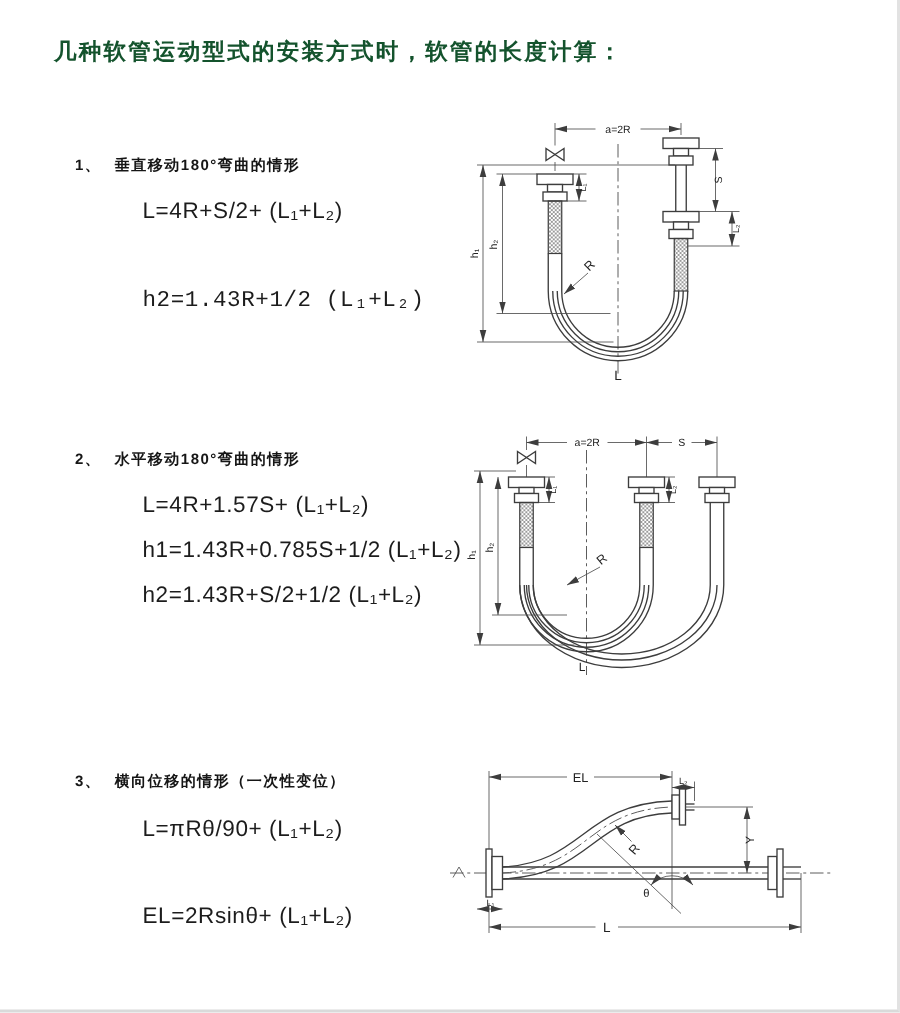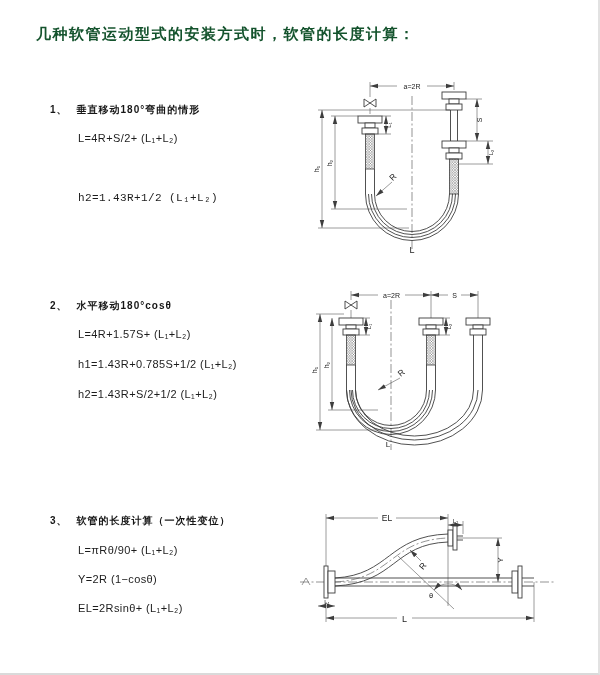--- a/index.html
+++ b/index.html
@@ -14,22 +14,22 @@
     background:#ffffff;
   }
   .title{
     position:absolute;left:36px;top:25px;
     font-size:15px;font-weight:700;letter-spacing:1.5px;color:#14532d;
     white-space:nowrap;
   }
   .sec-head{position:absolute;font-size:10px;font-weight:700;color:#161616;
     letter-spacing:1px;white-space:nowrap;}
   .sec-num{margin-right:9px;}
-  .formula{position:absolute;font-size:11px;font-weight:400;color:#1c1c1c;
-    letter-spacing:0.4px;white-space:nowrap;}
+  .formula{position:absolute;font-size:15px;font-weight:400;color:#1c1c1c;
+    letter-spacing:0.4px;white-space:nowrap;margin-left:17px;}
   svg{position:absolute;overflow:visible;}
   svg .ln{stroke:#3d3d3d;stroke-width:0.9;fill:none;}
   svg .thin{stroke:#4a4a4a;stroke-width:0.55;fill:none;}
   svg .cl{stroke:#4a4a4a;stroke-width:0.6;fill:none;stroke-dasharray:9 2.5 2 2.5;}
   svg .part{stroke:#3d3d3d;stroke-width:0.9;fill:#ffffff;}
   svg .braid{stroke:#3d3d3d;stroke-width:0.8;fill:url(#hatch);}
   svg text{fill:#222;font-family:"Liberation Sans","DejaVu Sans",sans-serif;}
   svg .dl{font-size:7px;}
   svg .dls{font-size:6px;}
   svg .big{font-size:9px;}
@@ -41,31 +41,30 @@
 
   <div class="title">几种软管运动型式的安装方式时，软管的长度计算：</div>
 
   <div class="sec-head" style="left:50px;top:103px;">
     <span class="sec-num">1、</span><span>垂直移动180°弯曲的情形</span>
   </div>
   <div class="formula" style="left:78px;top:132px;">L=4R+S/2+ (L₁+L₂)</div>
   <div class="formula" style="left:78px;top:192px;font-family:Liberation Mono, monospace;">h2=1.43R+1/2 (L₁+L₂)</div>
 
   <div class="sec-head" style="left:50px;top:299px;">
-    <span class="sec-num">2、</span><span>水平移动180°cosθ</span>
+    <span class="sec-num">2、</span><span>水平移动180°弯曲的情形</span>
   </div>
   <div class="formula" style="left:78px;top:328px;">L=4R+1.57S+ (L₁+L₂)</div>
   <div class="formula" style="left:78px;top:358px;">h1=1.43R+0.785S+1/2 (L₁+L₂)</div>
   <div class="formula" style="left:78px;top:388px;">h2=1.43R+S/2+1/2 (L₁+L₂)</div>
 
   <div class="sec-head" style="left:50px;top:514px;">
-    <span class="sec-num">3、</span><span>软管的长度计算（一次性变位）</span>
+    <span class="sec-num">3、</span><span>横向位移的情形（一次性变位）</span>
   </div>
   <div class="formula" style="left:78px;top:544px;">L=πRθ/90+ (L₁+L₂)</div>
-  <div class="formula" style="left:78px;top:573px;">Y=2R (1−cosθ)</div>
   <div class="formula" style="left:78px;top:602px;">EL=2Rsinθ+ (L₁+L₂)</div>
 
   <svg width="0" height="0">
     <defs>
       <pattern id="hatch" patternUnits="userSpaceOnUse" width="2.6" height="2.6">
         <path d="M0,2.6 L2.6,0 M0,0 L2.6,2.6" stroke="#5a5a5a" stroke-width="0.4"></path>
       </pattern>
       <marker id="aE" markerUnits="userSpaceOnUse" markerWidth="9" markerHeight="6" refX="8" refY="3" orient="auto">
         <path d="M8,3 L0,0.8 L0,5.2 z" fill="#3d3d3d"></path>
       </marker>

